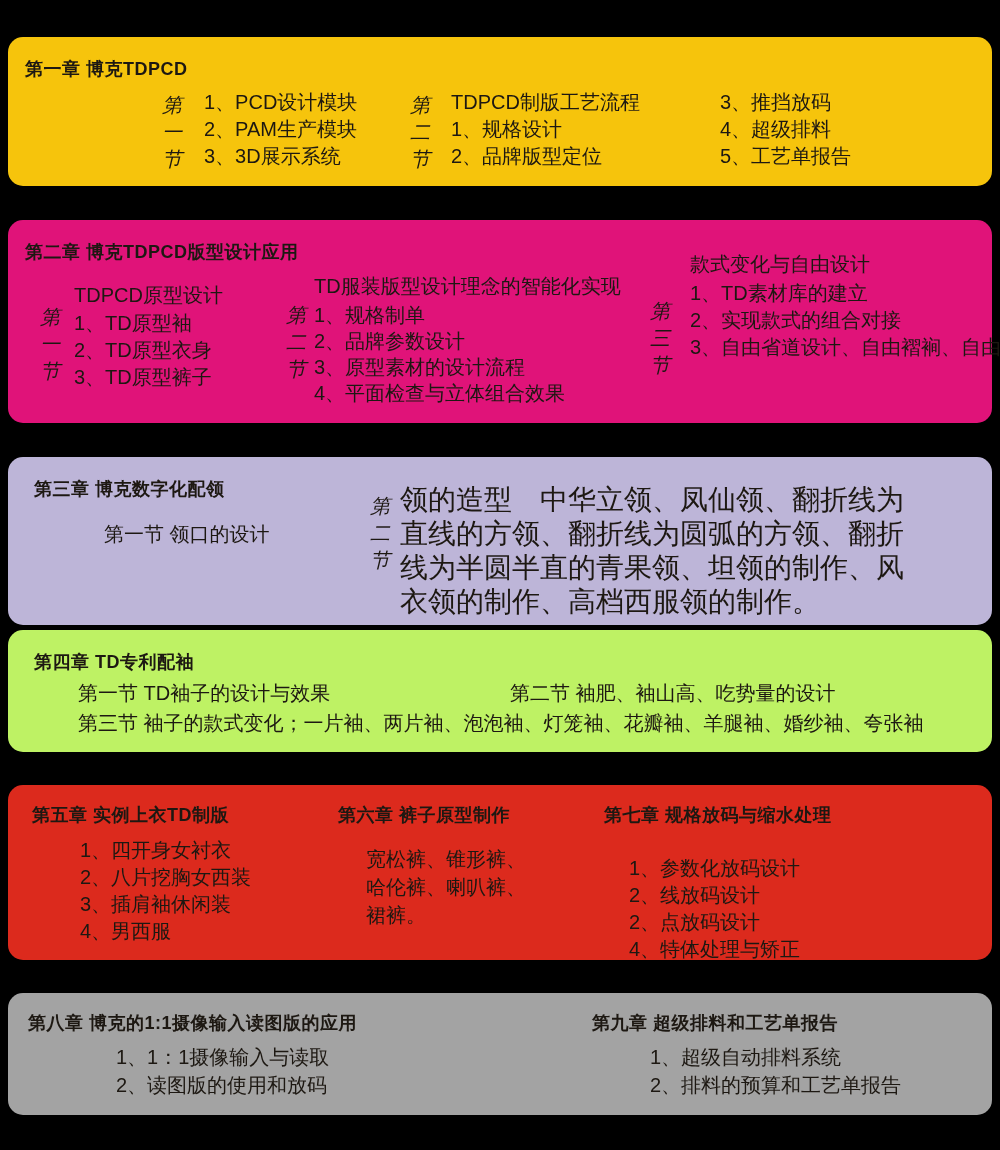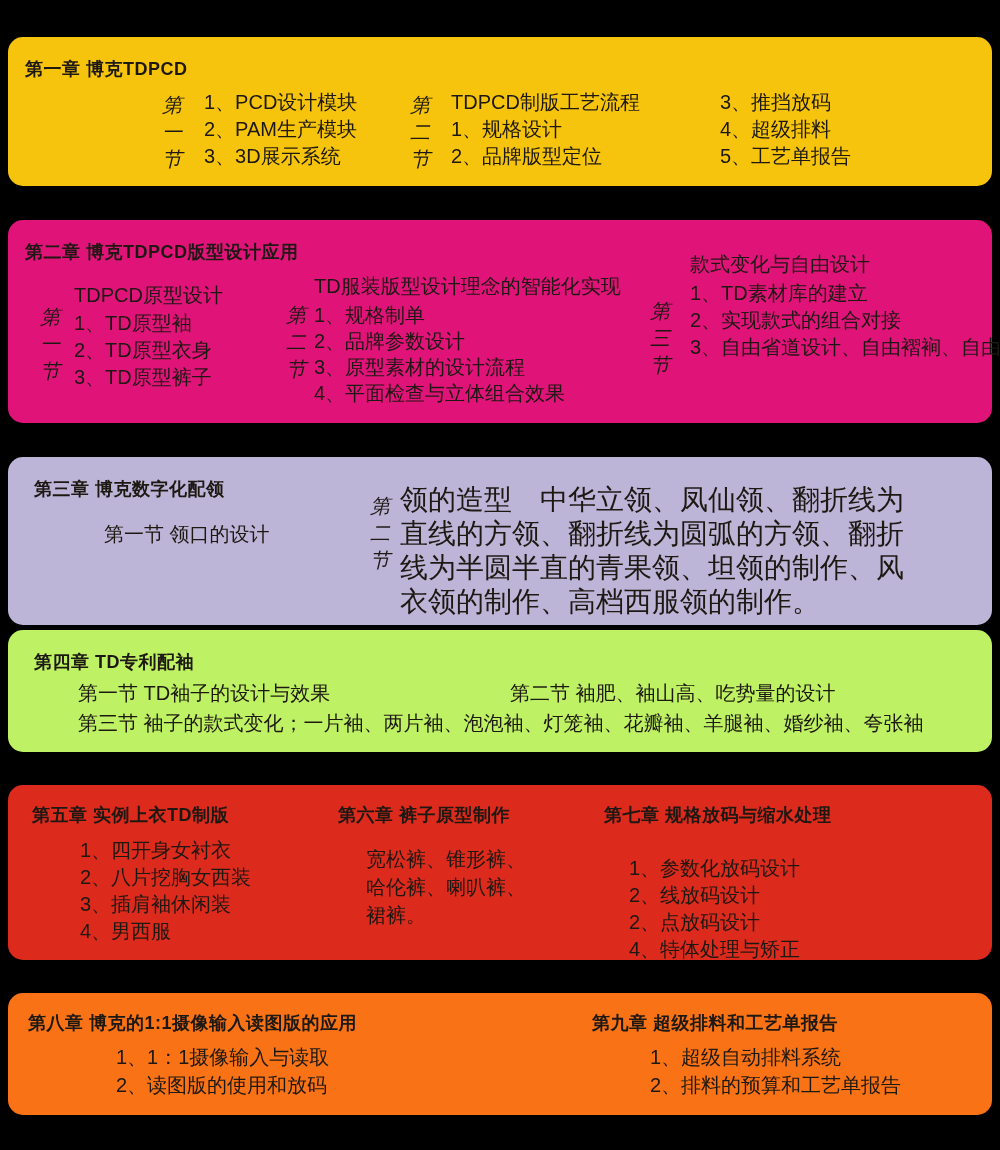--- a/index.html
+++ b/index.html
@@ -155,21 +155,21 @@
 
     <h2 class="abs title c7-title">第七章 规格放码与缩水处理</h2>
     <ul class="abs list c7-l">
       <li>1、参数化放码设计</li>
       <li>2、线放码设计</li>
       <li>2、点放码设计</li>
       <li>4、特体处理与矫正</li>
     </ul>
   </section>
 
-  <section class="panel p6" style="background: #f97316;">
+  <section class="panel p6" style="background: #a3a3a3;">
     <h2 class="abs title c8-title">第八章 博克的1:1摄像输入读图版的应用</h2>
     <ul class="abs list c8-l">
       <li>1、1：1摄像输入与读取</li>
       <li>2、读图版的使用和放码</li>
     </ul>
 
     <h2 class="abs title c9-title">第九章 超级排料和工艺单报告</h2>
     <ul class="abs list c9-l">
       <li>1、超级自动排料系统</li>
       <li>2、排料的预算和工艺单报告</li>

